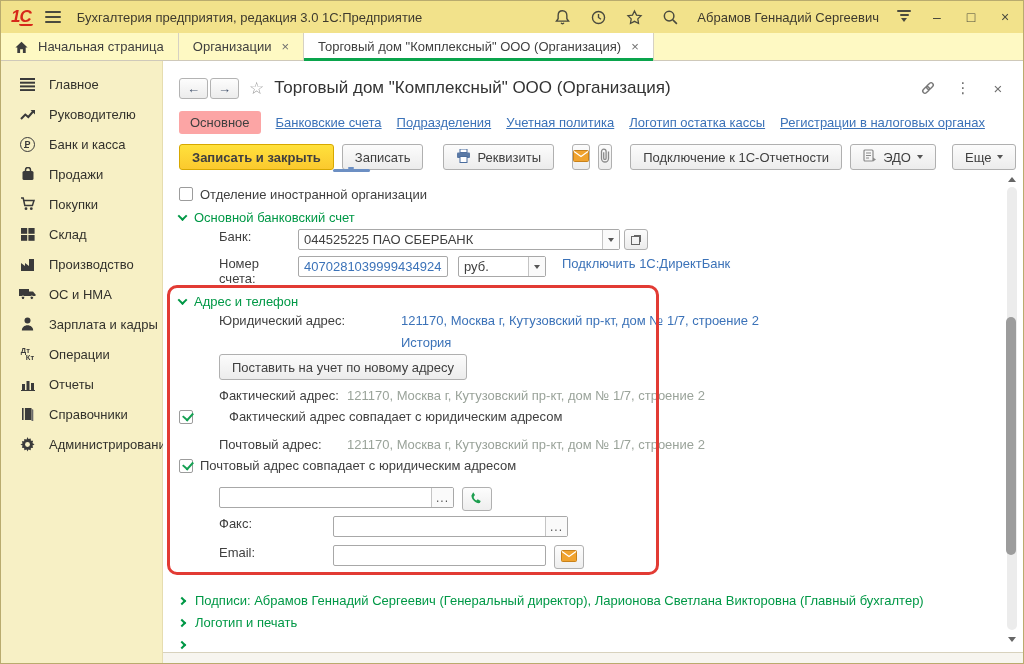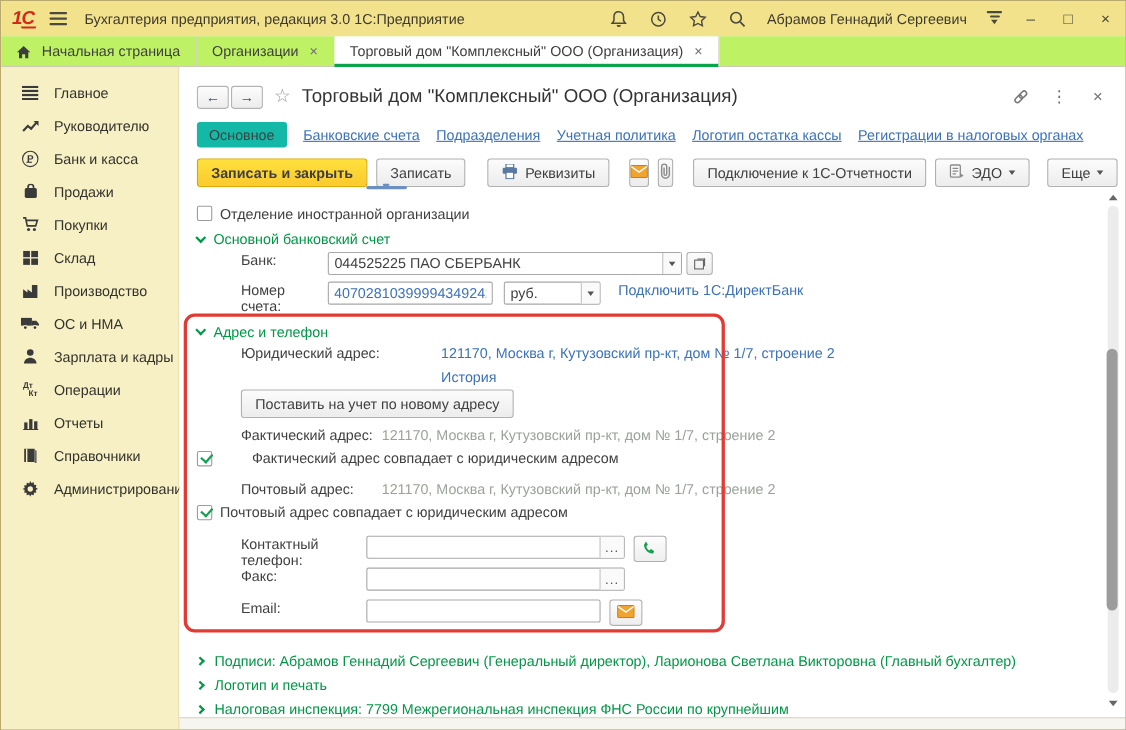--- a/index.html
+++ b/index.html
@@ -17,21 +17,21 @@
   .tb-right { margin-left:auto; display:flex; align-items:center; gap:18px; }
   .tb-ic { width:18px; height:18px; display:inline-flex; align-items:center; justify-content:center; cursor:pointer; }
   .tb-user { font-size:13px; color:#3e3a2e; cursor:pointer; }
   .svcicon { display:inline-flex; flex-direction:column; align-items:center; gap:2px; cursor:pointer; }
   .svcicon i { display:block; height:2px; background:#4a4a3e; border-radius:1px; }
   .svcicon i:nth-child(1){width:14px;} .svcicon i:nth-child(2){width:9px;}
   .svcicon .car { width:0; height:0; border:3px solid transparent; border-top:4px solid #4a4a3e; }
   .winbtn { font-size:14px; color:#4a4a3e; cursor:pointer; width:16px; text-align:center; }
 
   
-  .tabbar { height:28px; background:#bef264; display:flex; align-items:stretch; border-bottom:1px solid #cfc9ba; flex:0 0 auto; }
+  .tabbar { height:28px; background:#fef9c3; display:flex; align-items:stretch; border-bottom:1px solid #cfc9ba; flex:0 0 auto; }
   .tab { display:flex; align-items:center; gap:8px; padding:0 14px; font-size:13px; color:#3f3f3f; border-right:1px solid #d6d1c3; cursor:pointer; position:relative; }
   .tab.home { padding-left:12px; }
   .tab.active { background:#fff; }
   .tab.active::after { content:""; position:absolute; left:0; right:0; bottom:-1px; height:3px; background:#0aa44c; }
   .tab .x { color:#6e6e6e; font-size:13px; margin-left:2px; }
 
   
   .main { flex:1; display:flex; min-height:0; background:#f7f5ef; }
   .sidebar { width:162px; background:#f7f0c5; border-right:1px solid #e6ddb0; padding-top:8px; flex:0 0 auto; }
   .sb-item { height:30px; display:flex; align-items:center; gap:13px; padding-left:18px; cursor:pointer; color:#33322c; }
@@ -47,21 +47,21 @@
   .content { flex:1; background:#fff; margin-bottom:10px; border-bottom:1px solid #d8d2bd; position:relative; overflow:hidden; }
   .ct-header { margin:12px 16px 0; height:30px; display:flex; align-items:center; gap:10px; }
   .navpair { display:flex; gap:2px; }
   .navbtn { width:29px; height:21px; border:1px solid #b3b3b3; border-radius:3px; background:linear-gradient(#fdfdfd,#ececec); color:#44546e; font-size:13px; display:flex; align-items:center; justify-content:center; cursor:pointer; }
   .fav-star { font-size:17px; color:#9a9a9a; font-family:"DejaVu Sans",sans-serif; cursor:pointer; }
   .page-title { font-size:17px; color:#333; white-space:nowrap; }
   .hdr-right { margin-left:auto; display:flex; align-items:center; gap:17px; }
   .hdr-ic { color:#6f6f6f; cursor:pointer; display:inline-flex; align-items:center; justify-content:center; width:18px; height:18px; font-size:15px; }
 
   .navrow { margin:6px 16px 0; height:26px; display:flex; align-items:center; gap:15px; }
-  .nav-active { background:#14b8a6; border-radius:3px; padding:4px 11px; color:#3f3f3f; cursor:pointer; }
+  .nav-active { background:#fca5a5; border-radius:3px; padding:4px 11px; color:#3f3f3f; cursor:pointer; }
   .nav-link { color:#3b72b8; text-decoration:underline; cursor:pointer; white-space:nowrap; }
 
   .toolbar { margin:8px 16px 0; height:28px; display:flex; align-items:center; gap:8px; }
   .btn { height:26px; padding:0 12px; border:1px solid #b0b0b0; border-radius:3px; background:linear-gradient(#fcfcfc,#ececec); font-size:13px; color:#3f3f3f; display:inline-flex; align-items:center; justify-content:center; gap:6px; cursor:pointer; white-space:nowrap; }
   .btn.primary { background:linear-gradient(#ffe13c,#fbc92e); border-color:#d7a800; font-weight:bold; }
   .btn.icon-only { width:32px; padding:0; }
   .caret { width:0; height:0; border:3.5px solid transparent; border-top:4px solid #555; margin-top:3px; }
   .tb-spacer { flex:1; }
 
   .splitter-grip { position:absolute; left:170px; top:108px; width:37px; height:3px; background:#6c8fc3; border-radius:2px; }
@@ -449,21 +449,20 @@
         <div class="row" style="margin-top:12px; height:17px;">
           <span class="flabel w128">Почтовый адрес:</span>
           <span class="grayval">121170, Москва г, Кутузовский пр-кт, дом № 1/7, строение 2</span>
         </div>
         <label class="cbrow" style="margin-top:3px; height:17px;">
           <span class="cb checked"></span>
           <span>Почтовый адрес совпадает с юридическим адресом</span>
         </label>
 
         <div class="row" style="margin-top:13px; height:24px;">
-          <span class="flabel w114">Контактный телефон:</span>
           <span class="tf contact-field">
             <input style="">
             <span class="ell-btn">...</span>
           </span>
           <span class="act-btn">
             <span><svg width="14" height="14" viewBox="0 0 14 14">
                   <path d="M3.2 1.2L5 4.1 3.8 5.4c-.4 1.6.9 3.3 2.6 4l1.3-1.2 3 1.7-.9 2.2c-3.5 1-8.2-3.2-8.4-7.6z" fill="#1d9e4f"></path>
                 </svg></span>
           </span>
         </div>
@@ -492,21 +491,20 @@
         <div class="collapsed-row" style="margin-top:23px; height:17px;">
           <span class="chev-r"></span>
           <span>Подписи: Абрамов Геннадий Сергеевич (Генеральный директор), Ларионова Светлана Викторовна (Главный бухгалтер)</span>
         </div>
         <div class="collapsed-row" style="margin-top:5px; height:17px;">
           <span class="chev-r"></span>
           <span>Логотип и печать</span>
         </div>
         <div class="collapsed-row" style="margin-top:5px; height:17px;">
           <span class="chev-r"></span>
-          <span>Налоговая инспекция: 7799 Межрегиональная инспекция ФНС России по крупнейшим</span>
         </div>
 
       </div>
 
       <div class="red-box"></div>
 
       <div class="v-scroll">
         <span class="sb-arrow-up"></span>
         <span class="sb-track"></span>
         <span class="sb-thumb"></span>

